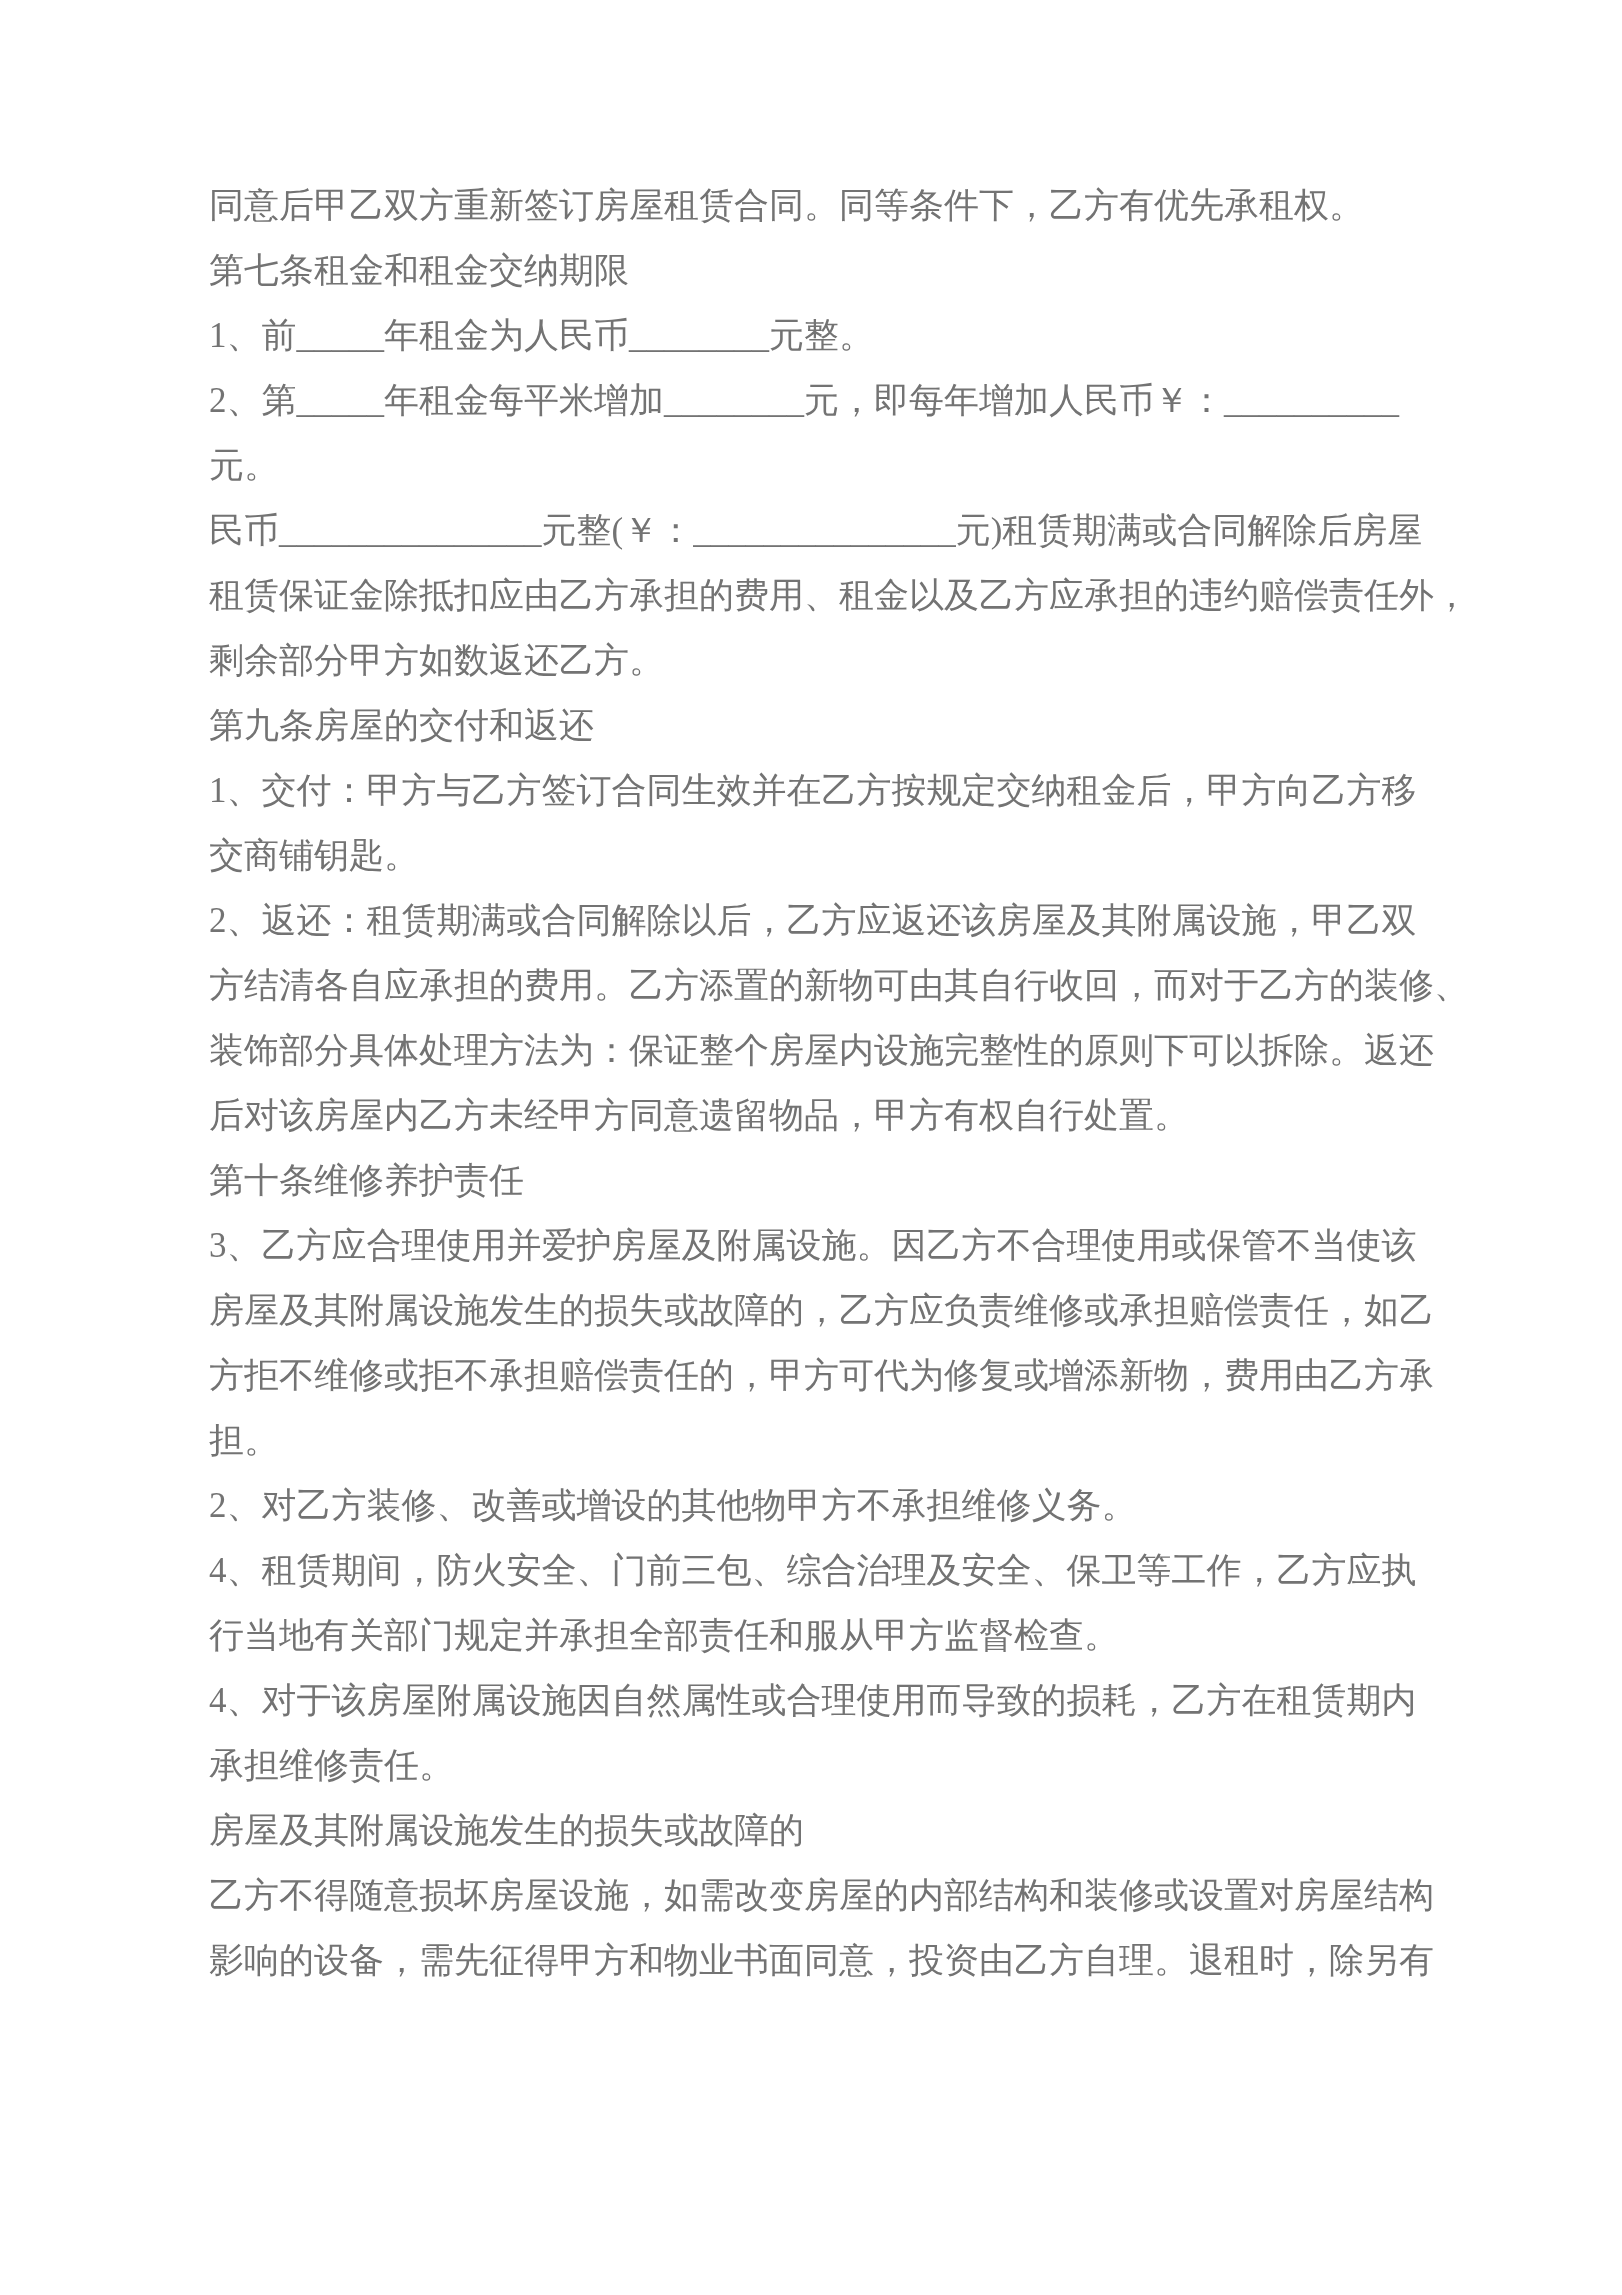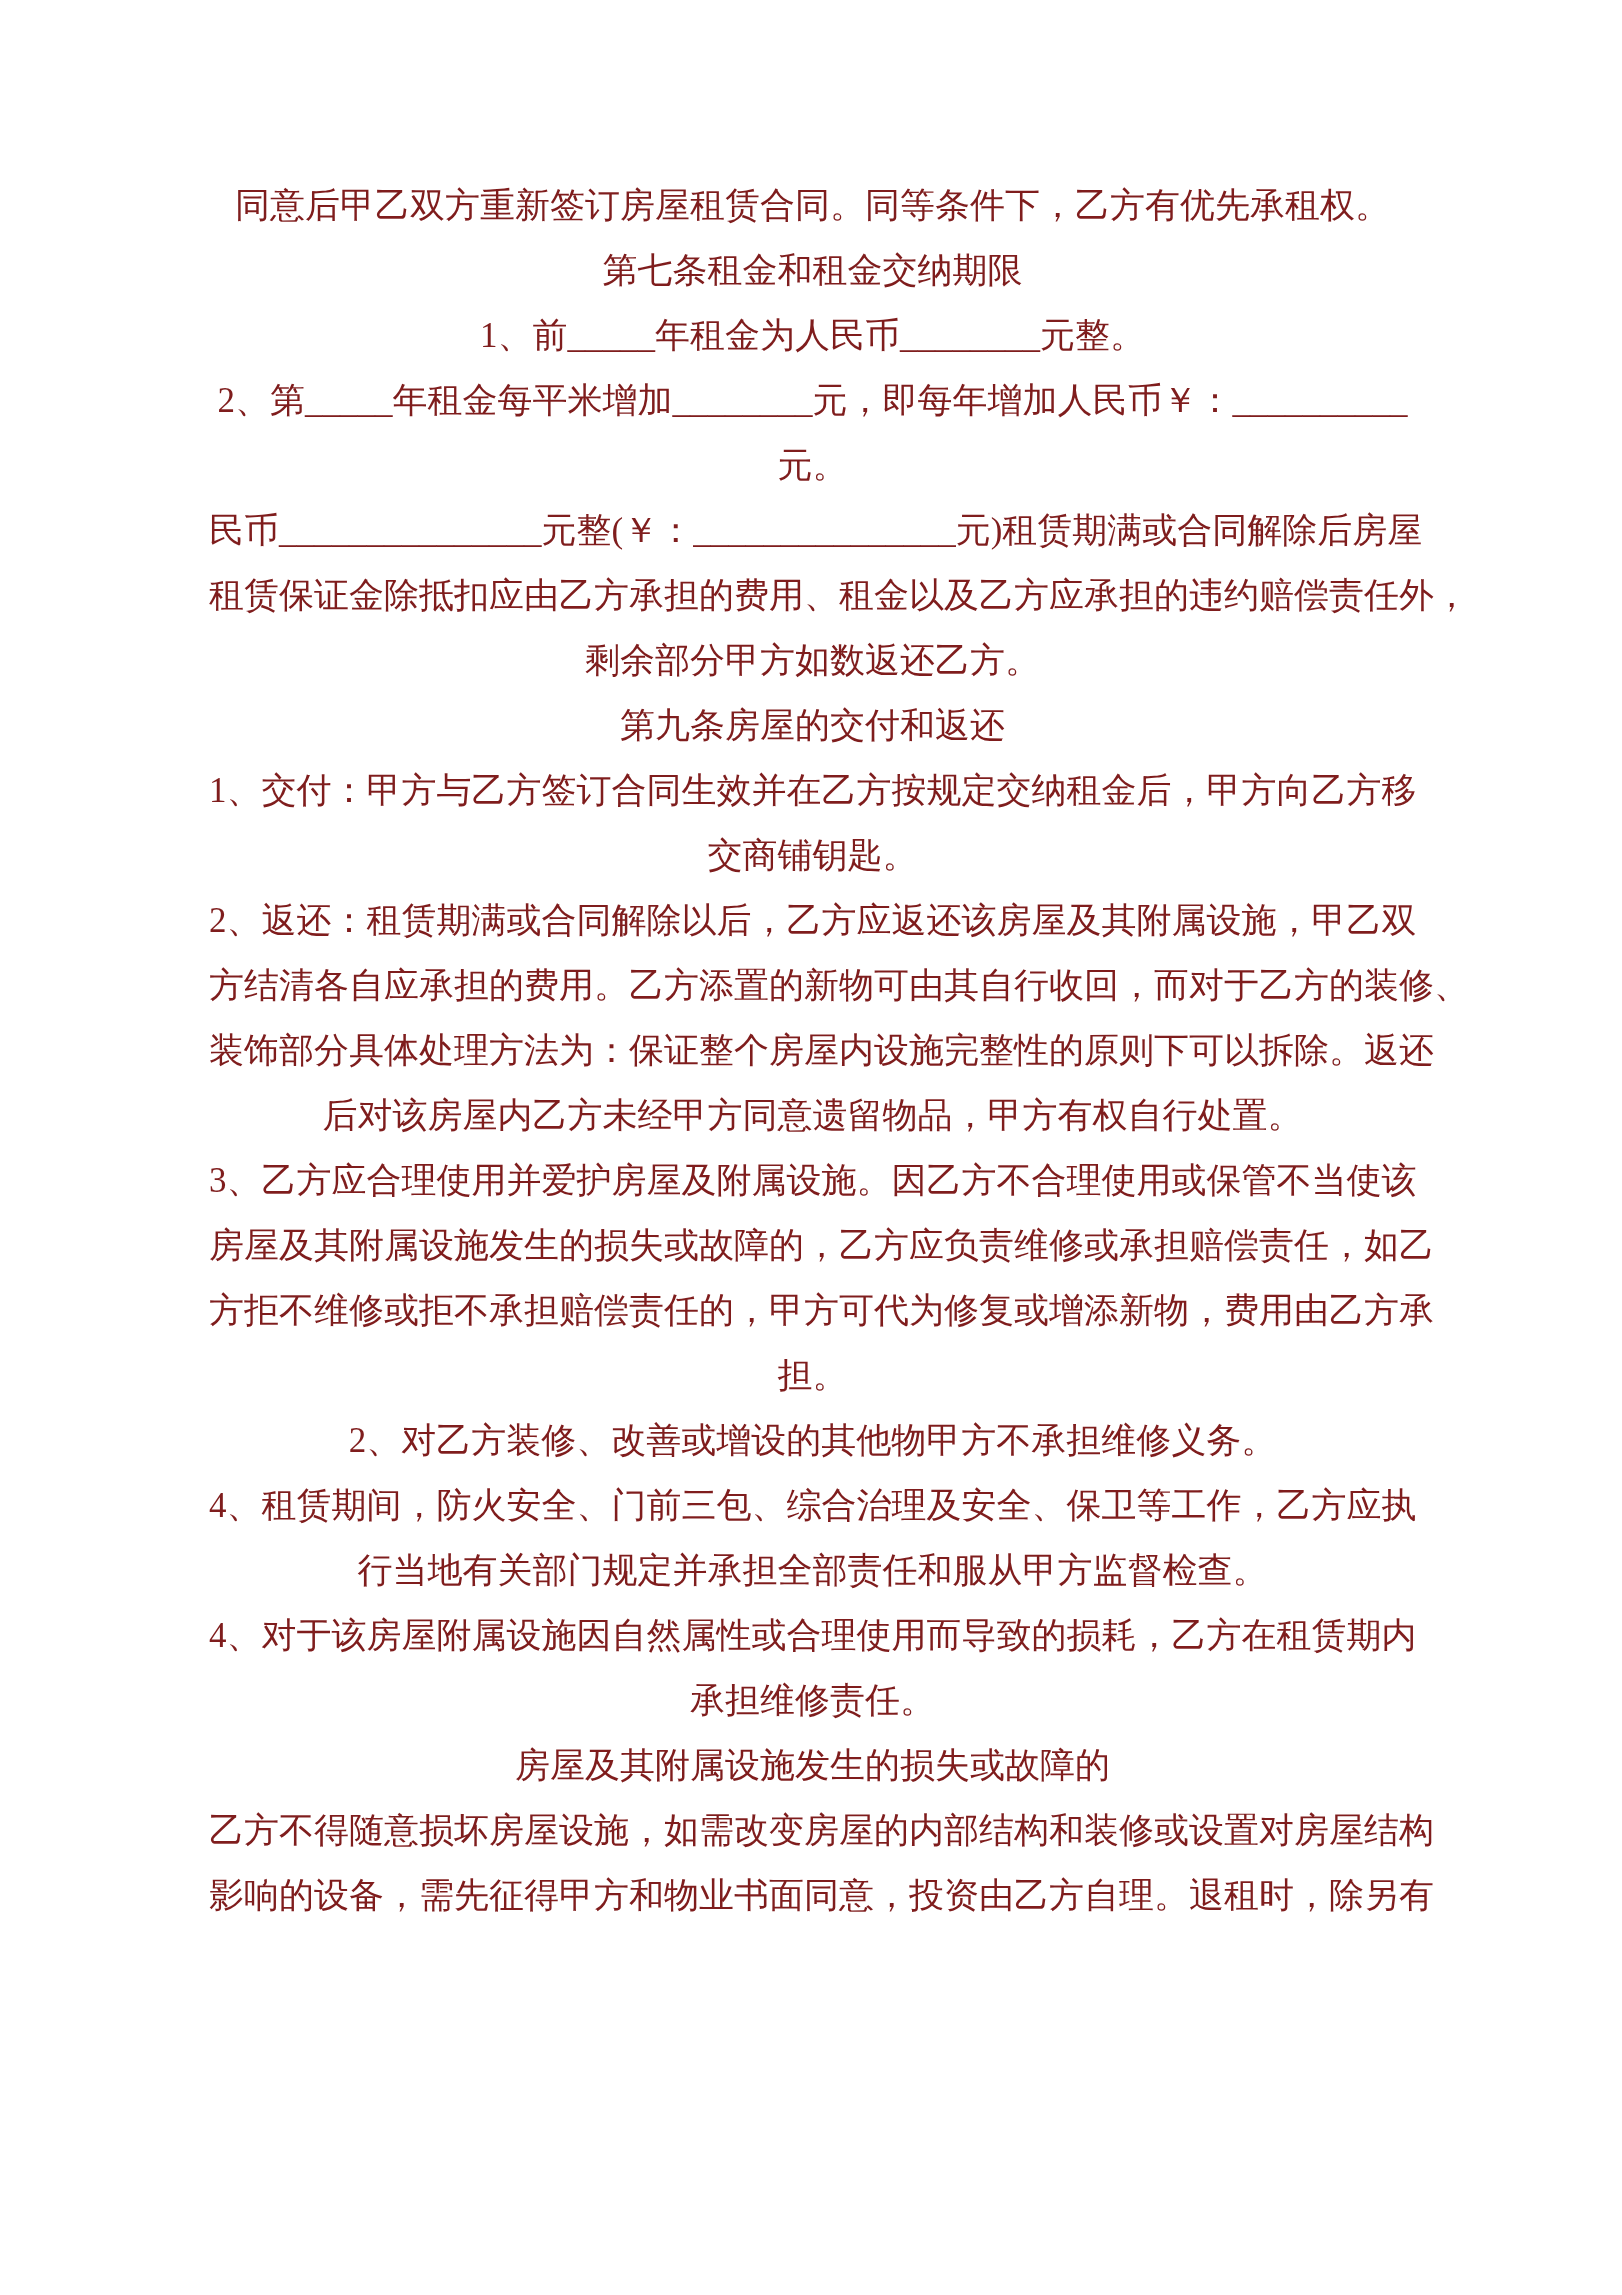--- a/index.html
+++ b/index.html
@@ -17,24 +17,23 @@
     position: absolute;
     left: 209px;
     top: 173px;
     width: 1207px;
     color: #000000;
   }
   .line {
     height: 65px;
     line-height: 65px;
     font-size: 35px;
-    color: #7f1d1d;
+    color: #737373;
     white-space: nowrap;
     font-weight: normal;
-    text-align: center;
   }
 </style>
 </head>
 <body>
 
 <div class="doc-page">
   <div class="line">同意后甲乙双方重新签订房屋租赁合同。同等条件下，乙方有优先承租权。</div>
   <div class="line">第七条租金和租金交纳期限</div>
   <div class="line">1、前_____年租金为人民币________元整。</div>
   <div class="line">2、第_____年租金每平米增加________元，即每年增加人民币￥：__________</div>
@@ -42,20 +41,21 @@
   <div class="line">民币_______________元整(￥：_______________元)租赁期满或合同解除后房屋</div>
   <div class="line">租赁保证金除抵扣应由乙方承担的费用、租金以及乙方应承担的违约赔偿责任外，</div>
   <div class="line">剩余部分甲方如数返还乙方。</div>
   <div class="line">第九条房屋的交付和返还</div>
   <div class="line">1、交付：甲方与乙方签订合同生效并在乙方按规定交纳租金后，甲方向乙方移</div>
   <div class="line">交商铺钥匙。</div>
   <div class="line">2、返还：租赁期满或合同解除以后，乙方应返还该房屋及其附属设施，甲乙双</div>
   <div class="line">方结清各自应承担的费用。乙方添置的新物可由其自行收回，而对于乙方的装修、</div>
   <div class="line">装饰部分具体处理方法为：保证整个房屋内设施完整性的原则下可以拆除。返还</div>
   <div class="line">后对该房屋内乙方未经甲方同意遗留物品，甲方有权自行处置。</div>
+  <div class="line">第十条维修养护责任</div>
   <div class="line">3、乙方应合理使用并爱护房屋及附属设施。因乙方不合理使用或保管不当使该</div>
   <div class="line">房屋及其附属设施发生的损失或故障的，乙方应负责维修或承担赔偿责任，如乙</div>
   <div class="line">方拒不维修或拒不承担赔偿责任的，甲方可代为修复或增添新物，费用由乙方承</div>
   <div class="line">担。</div>
   <div class="line">2、对乙方装修、改善或增设的其他物甲方不承担维修义务。</div>
   <div class="line">4、租赁期间，防火安全、门前三包、综合治理及安全、保卫等工作，乙方应执</div>
   <div class="line">行当地有关部门规定并承担全部责任和服从甲方监督检查。</div>
   <div class="line">4、对于该房屋附属设施因自然属性或合理使用而导致的损耗，乙方在租赁期内</div>
   <div class="line">承担维修责任。</div>
   <div class="line">房屋及其附属设施发生的损失或故障的</div>

